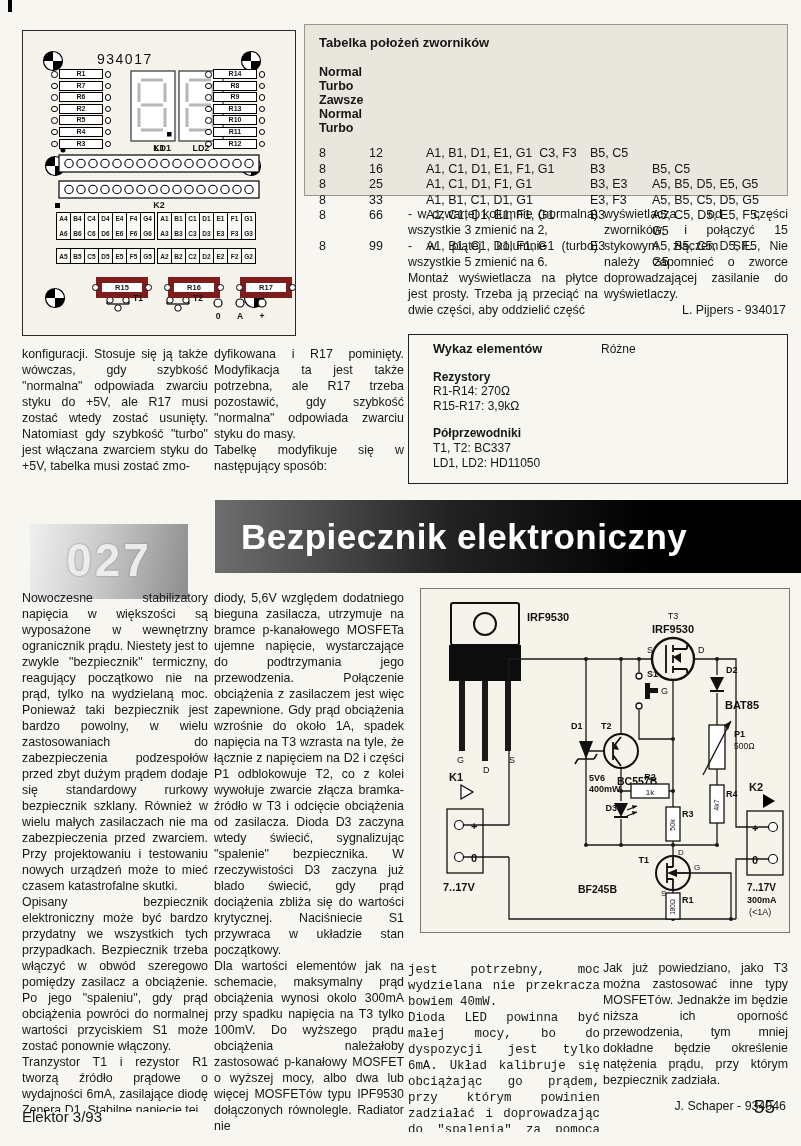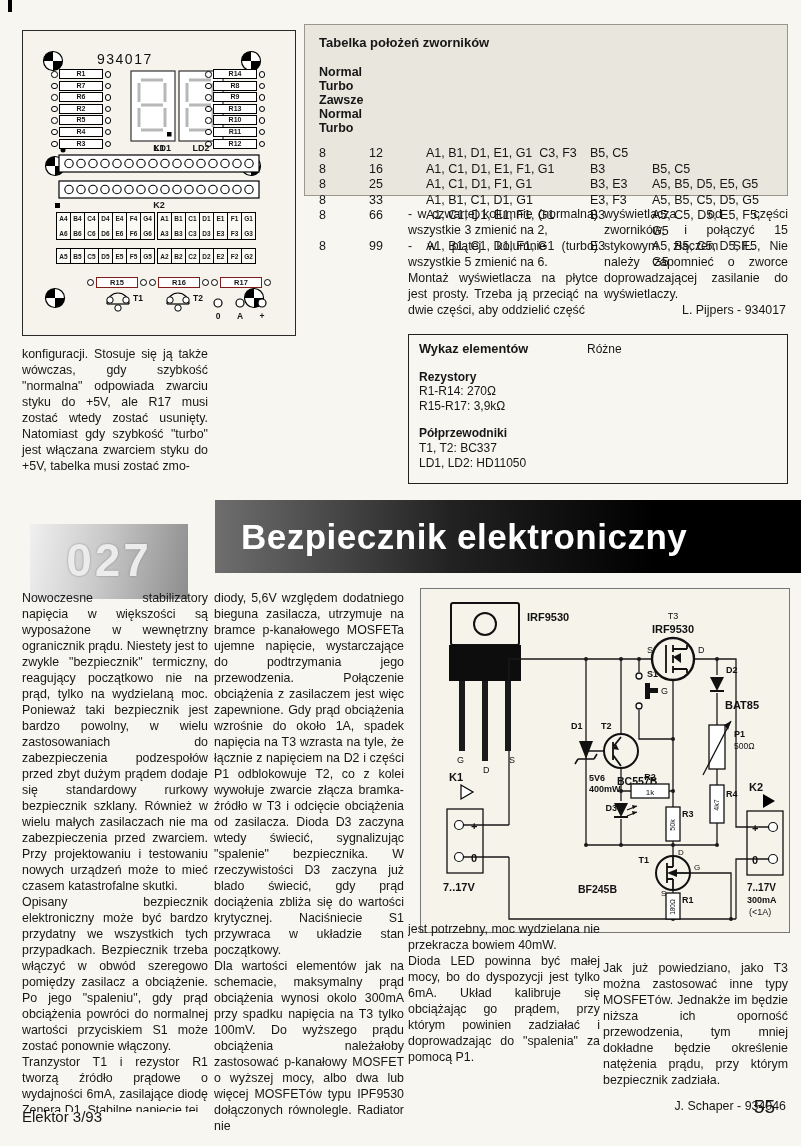--- a/index.html
+++ b/index.html
@@ -23,38 +23,38 @@
   .res-item::before{left:-9px;} .res-item::after{right:-9px;}
   .ldlab{position:absolute;width:36px;text-align:center;font-size:9px;font-weight:bold;}
   .kcaption{position:absolute;left:36px;width:200px;text-align:center;font-size:9px;font-weight:bold;}
   .jrow{position:absolute;display:flex;width:98px;}
   .jcell{flex:1;border:1px solid #000;margin-right:-1px;background:#fbfaf5;display:flex;
          flex-direction:column;justify-content:space-between;align-items:center;
          font-size:6.5px;line-height:7px;font-weight:bold;padding:2px 0;}
   .jrow.one{height:16px;} .jrow.one .jcell{justify-content:center;}
   .jrow.two{height:28px;}
   .rrow{position:absolute;left:73px;top:246px;display:flex;gap:20px;}
-  .rbox{position:relative;width:40px;height:9px;line-height:9px;border:1px solid #7f1d1d;background:#fff;
+  .rbox{position:relative;width:40px;height:9px;line-height:9px;border:6px solid #7f1d1d;background:#fff;
         font-size:7.5px;font-weight:bold;text-align:center;}
   .rbox::before,.rbox::after{content:"";position:absolute;top:1px;width:5px;height:5px;
         border:1px solid #000;border-radius:50%;background:#fff;}
   .rbox::before{left:-10px;} .rbox::after{right:-10px;}
   .padrow{position:absolute;left:184px;top:280px;display:flex;}
   .padrow span{width:22px;text-align:center;font-size:8.5px;font-weight:bold;}
   
   .jtable{position:absolute;left:304px;top:24px;width:484px;height:172px;background:#e9e6dd;
           border:1px solid #9a968a;box-sizing:border-box;}
   .jtable .title{padding:10px 14px 0;font-weight:bold;font-size:13px;}
   .jt-head{display:flex;padding:15px 14px 0;font-weight:bold;font-size:12.5px;flex-direction:column;}
   .jt-rows{margin-top:11px;}
   .jt-row{display:flex;padding:0 14px;font-size:12.5px;line-height:15.5px;white-space:pre-wrap;}
   .w0{width:50px;} .w1{width:57px;} .w2{width:164px;} .w3{width:62px;} .w4{flex:1;}
   
   .parts-box{position:absolute;left:408px;top:334px;width:380px;height:150px;border:1.5px solid #222;
-             box-sizing:border-box;padding:7px 10px;display:flex;font-size:12px;line-height:14.6px;}
+             box-sizing:border-box;padding:7px 24px;display:flex;font-size:12px;line-height:14.6px;}
   .parts-left{width:168px;} .parts-right{flex:1;}
   .pb-title{font-weight:bold;font-size:12.8px;}
   .pb-sec{font-weight:bold;margin-top:13px;}
   .pb-sec0{font-weight:normal;}
   
   .banner-num{position:absolute;left:30px;top:500px;width:158px;height:75px;
       background:linear-gradient(100deg,#f0f0f0 0%,#c9c9c9 45%,#8d8d8d 100%);
       color:#ececec;font-size:46px;font-weight:bold;letter-spacing:3px;
       text-align:center;line-height:73px;text-shadow:0 0 2px #7d7d7d;margin-top:24px;}
   .banner-main{position:absolute;left:215px;top:500px;width:586px;height:73px;
@@ -368,20 +368,24 @@
         <span class="w2">A1, B1, C1, D1, F1, G1</span>
         <span class="w3">E3</span>
         <span class="w4">A5, B5, C5, D5, F5, G5</span>
       </div>
       </div>
   </div>
 
   <div class="txt" style="left:22px;top:346px;width:186px;">
     <p>konfiguracji. Stosuje się ją także wówczas, gdy szybkość "normalna" odpowiada zwarciu styku do +5V, ale R17 musi zostać wtedy zostać usunięty. Natomiast gdy szybkość "turbo" jest włączana zwarciem styku do +5V, tabelka musi zostać zmo-</p>
   </div>
+  <div class="txt" style="left:214px;top:346px;width:190px;">
+    <p>dyfikowana i R17 pominięty. Modyfikacja ta jest także potrzebna, ale R17 trzeba pozostawić, gdy szybkość "normalna" odpowiada zwarciu styku do masy.</p>
+    <p>Tabelkę modyfikuje się w następujący sposób:</p>
+  </div>
   <div class="txt" style="left:408px;top:206px;width:190px;">
     <p>- w czwartej kolumnie (normalna) wszystkie 3 zmienić na 2,</p>
     <p>- w piątej kolumnie (turbo) wszystkie 5 zmienić na 6.</p>
     <p>Montaż wyświetlacza na płytce jest prosty. Trzeba ją przeciąć na dwie części, aby oddzielić część</p>
   </div>
   <div class="txt" style="left:604px;top:206px;width:184px;">
     <p>wyświetlacza od części zworników, i połączyć 15 stykowym złączem SIL. Nie należy zapomnieć o  zworce doprowadzającej zasilanie do wyświetlaczy.</p>
     <p class="sign">L. Pijpers - 934017</p>
   </div>
 
@@ -556,21 +560,21 @@
       <circle cx="352" cy="238" r="4.5" fill="#fff" stroke="#111" stroke-width="1.2"></circle>
       <circle cx="352" cy="270" r="4.5" fill="#fff" stroke="#111" stroke-width="1.2"></circle>
       <text x="331" y="243" font-size="11" font-weight="bold">+</text>
       <text x="331" y="275" font-size="11" font-weight="bold">0</text>
       <text x="326" y="302" font-size="10" font-weight="bold">7..17V</text>
       <text x="326" y="314" font-size="9" font-weight="bold">300mA</text>
       <text x="328" y="326" font-size="9">(&lt;1A)</text>
     </svg>
   </div>
 
-  <div class="txt" style="left:408px;top:921px;width:192px;height:170px;overflow:hidden;">
+  <div class="txt" style="left:408px;top:962px;width:192px;height:170px;overflow:hidden;font-family:Liberation Mono, monospace;">
     <p>jest potrzebny, moc wydzielana nie przekracza bowiem 40mW.</p>
     <p>Dioda LED powinna być małej mocy, bo do dyspozycji jest tylko 6mA. Układ kalibruje się obciążając go prądem, przy którym powinien zadziałać i doprowadzając do "spalenia" za pomocą P1.</p>
   </div>
   <div class="txt" style="left:603px;top:960px;width:185px;">
     <p>Jak już powiedziano, jako T3 można zastosować inne typy MOSFETów. Jednakże im będzie niższa ich oporność przewodzenia, tym mniej dokładne będzie określenie natężenia prądu, przy którym bezpiecznik zadziała.</p>
     <p class="sign" style="margin-top:10px;">J. Schaper - 934046</p>
   </div>
 
   <div class="footer-left">Elektor 3/93</div>
   <div class="page-num">55</div>

